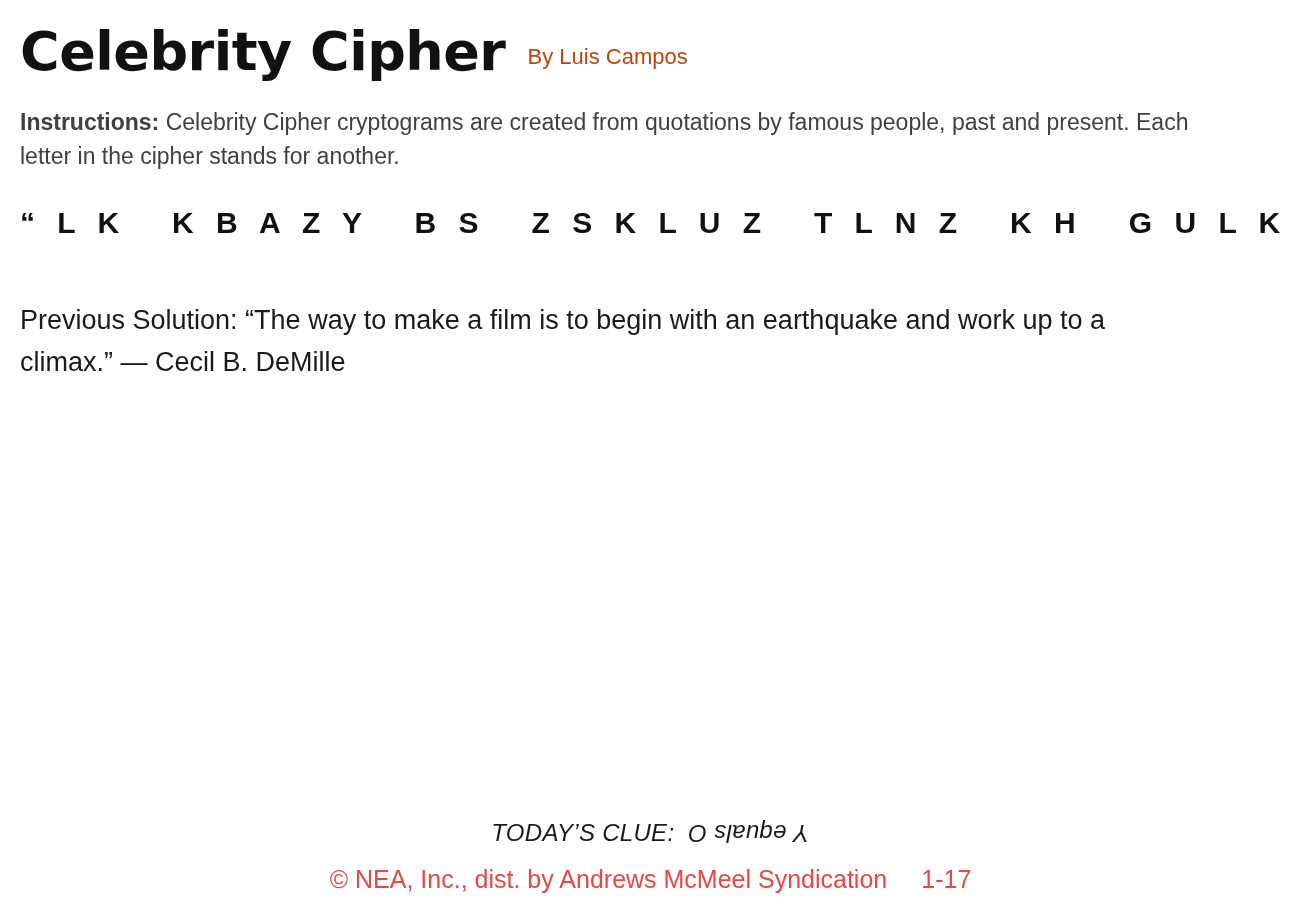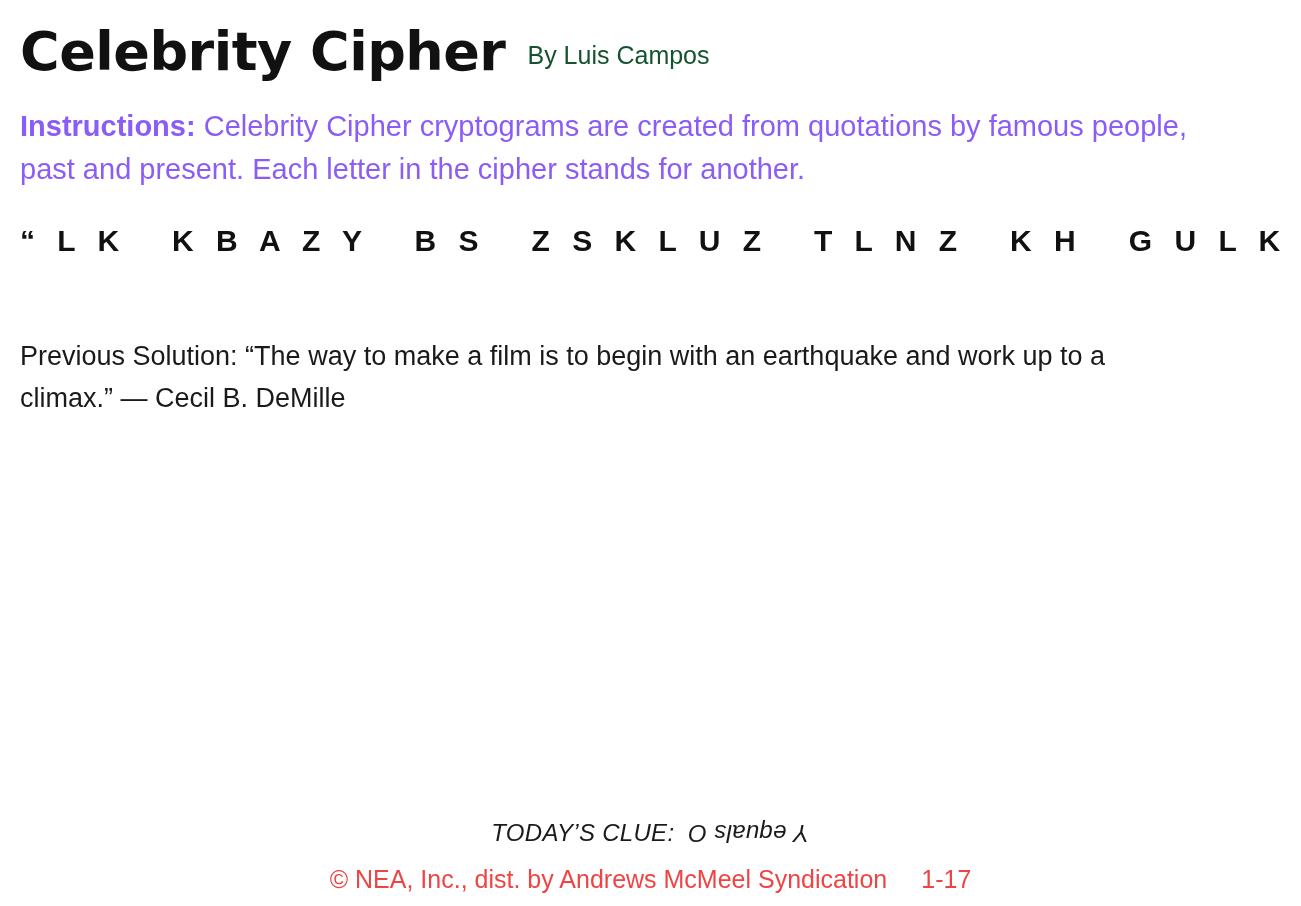--- a/index.html
+++ b/index.html
@@ -34,34 +34,34 @@
     font-family: "DejaVu Sans", sans-serif;
     font-weight: 700;
     font-size: 54px;
     letter-spacing: -0.5px;
     line-height: 1.05;
     color: #111111;
     margin: 0;
     white-space: nowrap;
   }
   .byline {
-    font-size: 25px;
-    color: #14532d;
+    font-size: 22px;
+    color: #c2410c;
     white-space: nowrap;
     position: relative;
     top: -6px;
   }
 
   
   .instructions {
     margin-top: 24px;
-    font-size: 29px;
+    font-size: 23px;
     line-height: 1.5;
     max-width: 1200px;
-    color: #8b5cf6;
+    color: #404040;
   }
   .instructions b {
     font-weight: 700;
   }
 
   
   .cipher {
     margin-top: 34px;
   }
   .cipher-line {
@@ -70,21 +70,21 @@
     font-size: 30px;
     letter-spacing: 7px;
     line-height: 1.0;
     margin-bottom: 50px;
     white-space: pre;
     color: #111111;
   }
 
   
   .previous {
-    margin-top: 80px;
+    margin-top: 62px;
     font-size: 27px;
     line-height: 1.55;
     max-width: 1180px;
     color: #1a1a1a;
   }
 
   
   .footer {
     position: absolute;
     left: 0;

